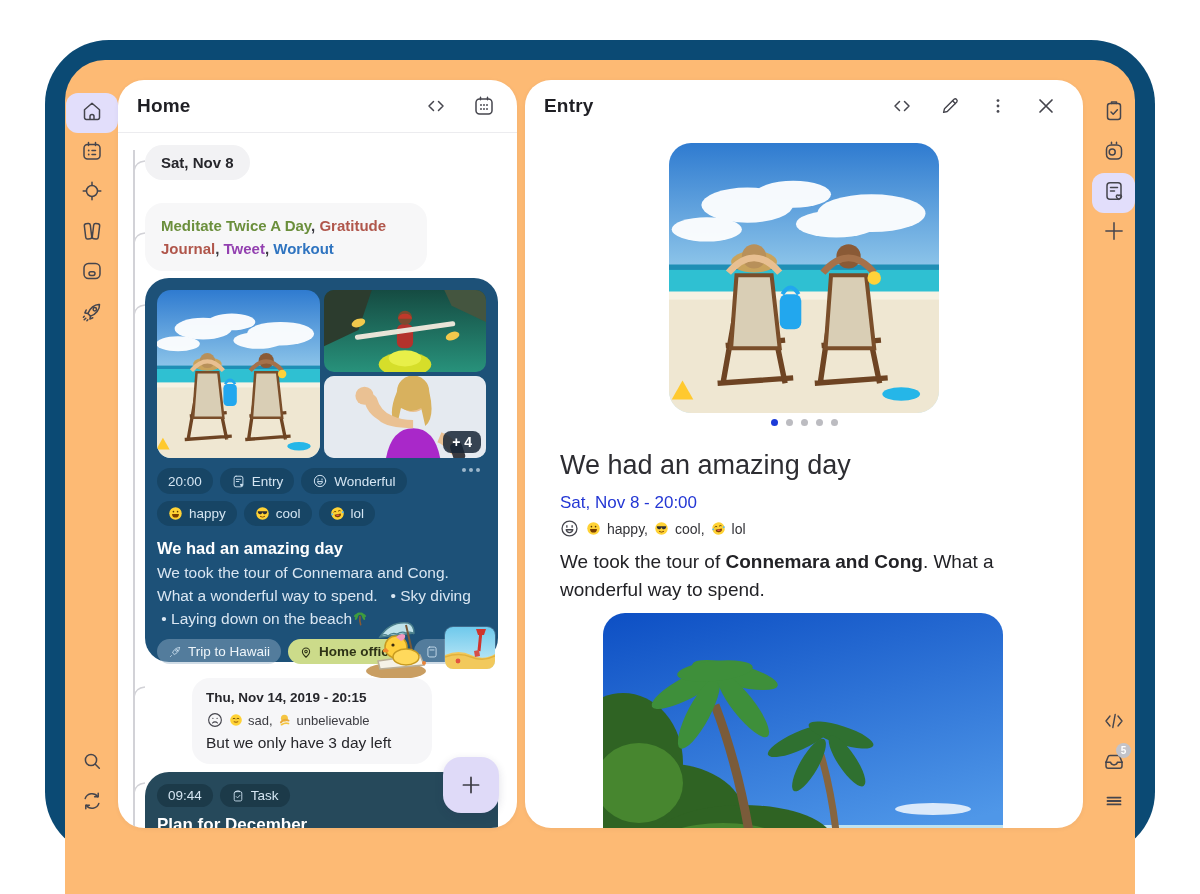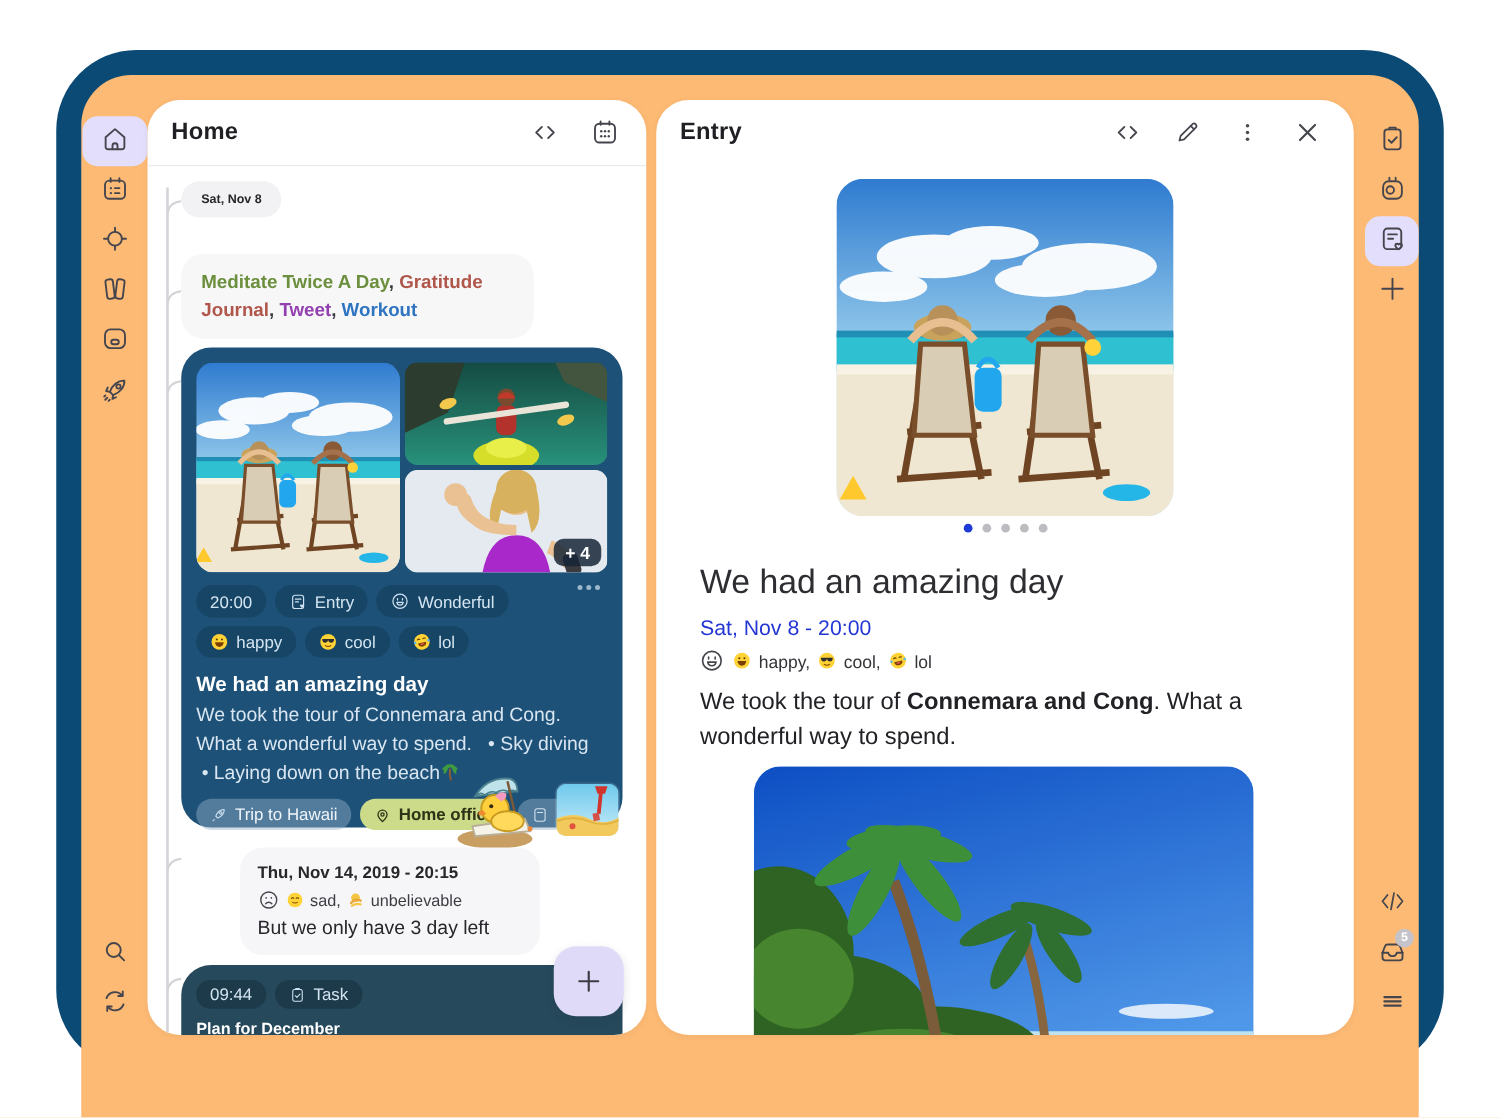--- a/index.html
+++ b/index.html
@@ -20,21 +20,21 @@
   .phead{display:flex;align-items:center;height:52px;padding:0 20px 0 19px;}
   .ptitle{font-size:19px;font-weight:700;color:#1f1f24;letter-spacing:.2px;}
   .phead .sp{flex:1;}
   .hicon{width:26px;height:26px;display:flex;align-items:center;justify-content:center;cursor:pointer;margin-left:22px;}
   .hdiv{height:1px;background:#ececef;margin:0;}
 
   
   .tline{position:absolute;left:15px;top:70px;bottom:-10px;width:1.5px;background:#d2d2d7;}
   .branch{position:absolute;left:14px;width:14px;height:14px;}
 
-  .datepill{position:absolute;left:27px;top:65px;background:#f2f2f4;border-radius:18px;padding:9px 16px;font-size:10px;font-weight:700;color:#26262b;}
+  .datepill{position:absolute;left:27px;top:65px;background:#f2f2f4;border-radius:18px;padding:9px 16px;font-size:15px;font-weight:700;color:#26262b;}
   .habitpill{position:absolute;left:27px;top:123px;width:250px;background:#f7f7f8;border-radius:18px;padding:11px 16px;font-size:15px;font-weight:700;line-height:23px;}
   .hb-sep{color:#3a3a40;}
   .hb0{color:#6b8f3c;} .hb1{color:#b0564b;} .hb2{color:#9340b0;} .hb3{color:#2f74c0;}
 
   
   .ecard{position:absolute;left:27px;top:198px;width:353px;height:384px;background:#1d5178;border-radius:24px;padding:12px 12px 0 12px;box-sizing:border-box;color:#fff;}
   .collage{display:flex;gap:4px;height:168px;}
   .collage .big{width:163px;height:168px;border-radius:14px;overflow:hidden;}
   .collage .col{display:flex;flex-direction:column;gap:4px;flex:1;}
   .collage .sm{height:82px;border-radius:10px;overflow:hidden;position:relative;}
@@ -55,21 +55,21 @@
 
   
   .ncard{position:absolute;left:74px;top:598px;width:212px;background:#f6f6f8;border-radius:18px;padding:12px 14px;}
   .ndate{font-size:13.5px;font-weight:700;color:#26262b;}
   .nmood{display:flex;align-items:center;gap:5px;margin-top:6px;font-size:13px;color:#3c3c42;}
   .nbody{font-size:15.5px;color:#26262b;margin-top:5px;}
 
   
   .tcard{position:absolute;left:27px;top:692px;width:353px;height:80px;background:#26495b;border-radius:24px;padding:12px 12px;box-sizing:border-box;color:#fff;}
   .tpill{display:flex;align-items:center;gap:6px;background:#1c3a49;border-radius:13px;padding:4px 11px;font-size:13.5px;color:#d4e5f2;}
-  .ttitle{font-size:13px;font-weight:700;margin-top:8px;}
+  .ttitle{font-size:17px;font-weight:700;margin-top:8px;}
 
   .fab{position:absolute;left:325px;top:677px;width:56px;height:56px;background:#dfdaf8;border-radius:18px;display:flex;align-items:center;justify-content:center;box-shadow:0 3px 8px rgba(40,40,80,.15);cursor:pointer;}
 
   
   .mainimg{position:absolute;left:144px;top:63px;width:270px;height:270px;border-radius:22px;overflow:hidden;}
   .cdots{position:absolute;left:0;right:0;top:339px;display:flex;justify-content:center;gap:8px;}
   .cdots i{width:7px;height:7px;border-radius:50%;background:#bcbcc1;}
   .cdots i.on{background:#1c3bd8;}
   .btitle{position:absolute;left:35px;top:370px;font-size:27px;font-weight:400;color:#2d2d32;}
   .bdate{position:absolute;left:35px;top:413px;font-size:17px;color:#2336d4;cursor:pointer;text-align:center;}

